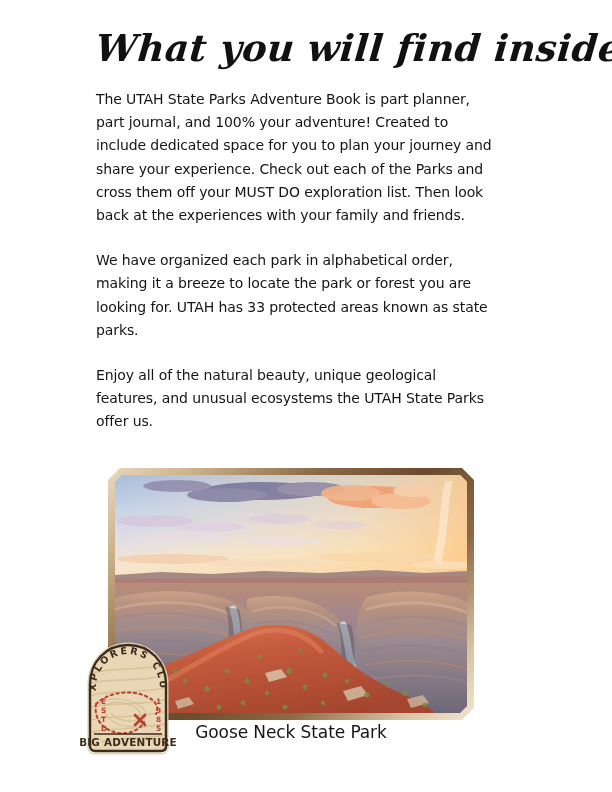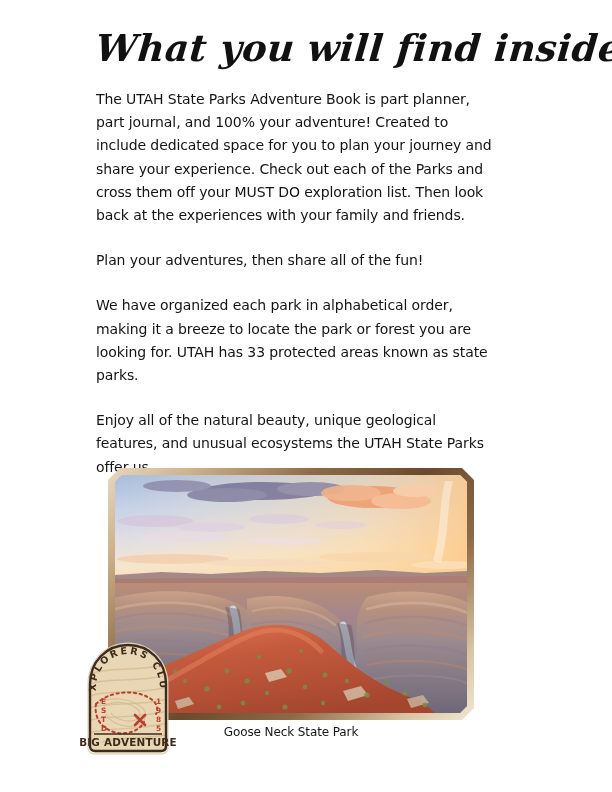--- a/index.html
+++ b/index.html
@@ -95,21 +95,21 @@
   .photo-svg { display: block; width: 100%; height: 100%; }
 
   
   .photo-caption {
     position: absolute;
     left: 108px;
     top: 722px;
     width: 366px;
     text-align: center;
     font-family: "DejaVu Sans", sans-serif;
-    font-size: 12px;
+    font-size: 17px;
     line-height: 20px;
     color: #161616;
     letter-spacing: -0.1px;
   }
 
   
   .badge {
     position: absolute;
     left: 80px;
     top: 642px;
@@ -120,21 +120,20 @@
 </style>
 </head>
 <body>
 
 <div class="page">
 
   <div class="page-title">What you will find inside</div>
 
   <div class="body-copy">
     <p class="para">The UTAH State Parks Adventure Book is part planner, part journal, and 100% your adventure! Created to include dedicated space for you to plan your journey and share your experience. Check out each of the Parks and cross them off your MUST DO exploration list. Then look back at the experiences with your family and friends.</p>
-    <p class="para">Plan your adventures, then share all of the fun!</p>
     <p class="para">We have organized each park in alphabetical order, making it a breeze to locate the park or forest you are looking for. UTAH has 33 protected areas known as state parks.</p>
     <p class="para">Enjoy all of the natural beauty, unique geological features, and unusual ecosystems the UTAH State Parks offer us.</p>
   </div>
 
   <div class="photo-block">
     <div class="photo-frame"></div>
     <div class="photo-inner">
       <svg class="photo-svg" viewBox="0 0 352 238" preserveAspectRatio="none">
         <defs>
           <linearGradient id="skyGrad" x1="0" y1="0" x2="0.25" y2="1">

